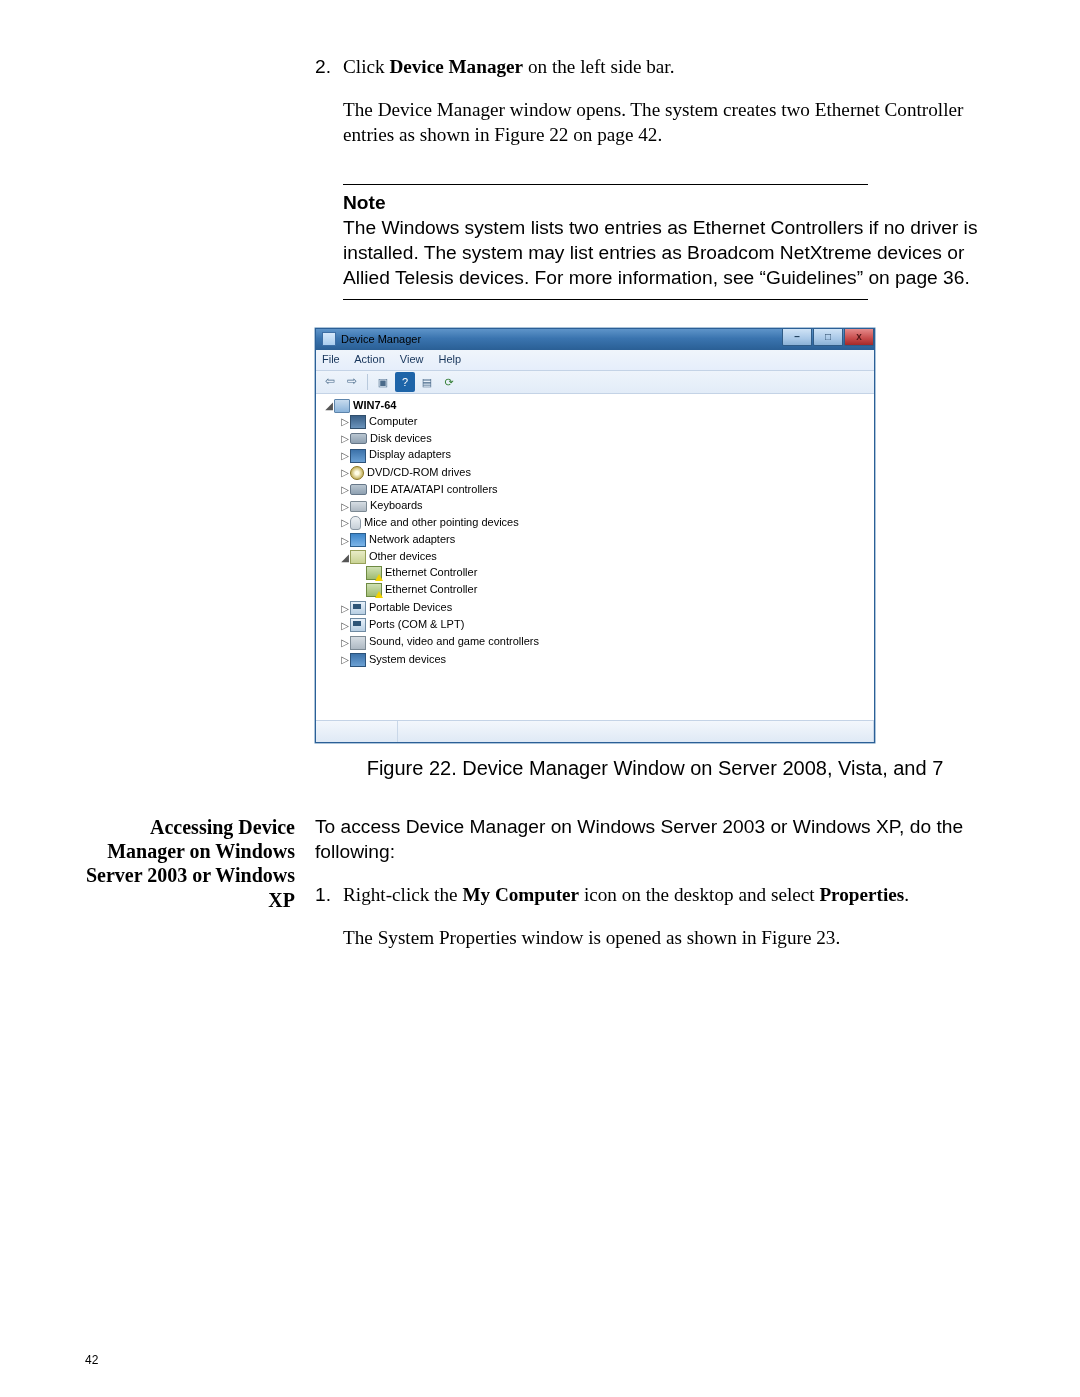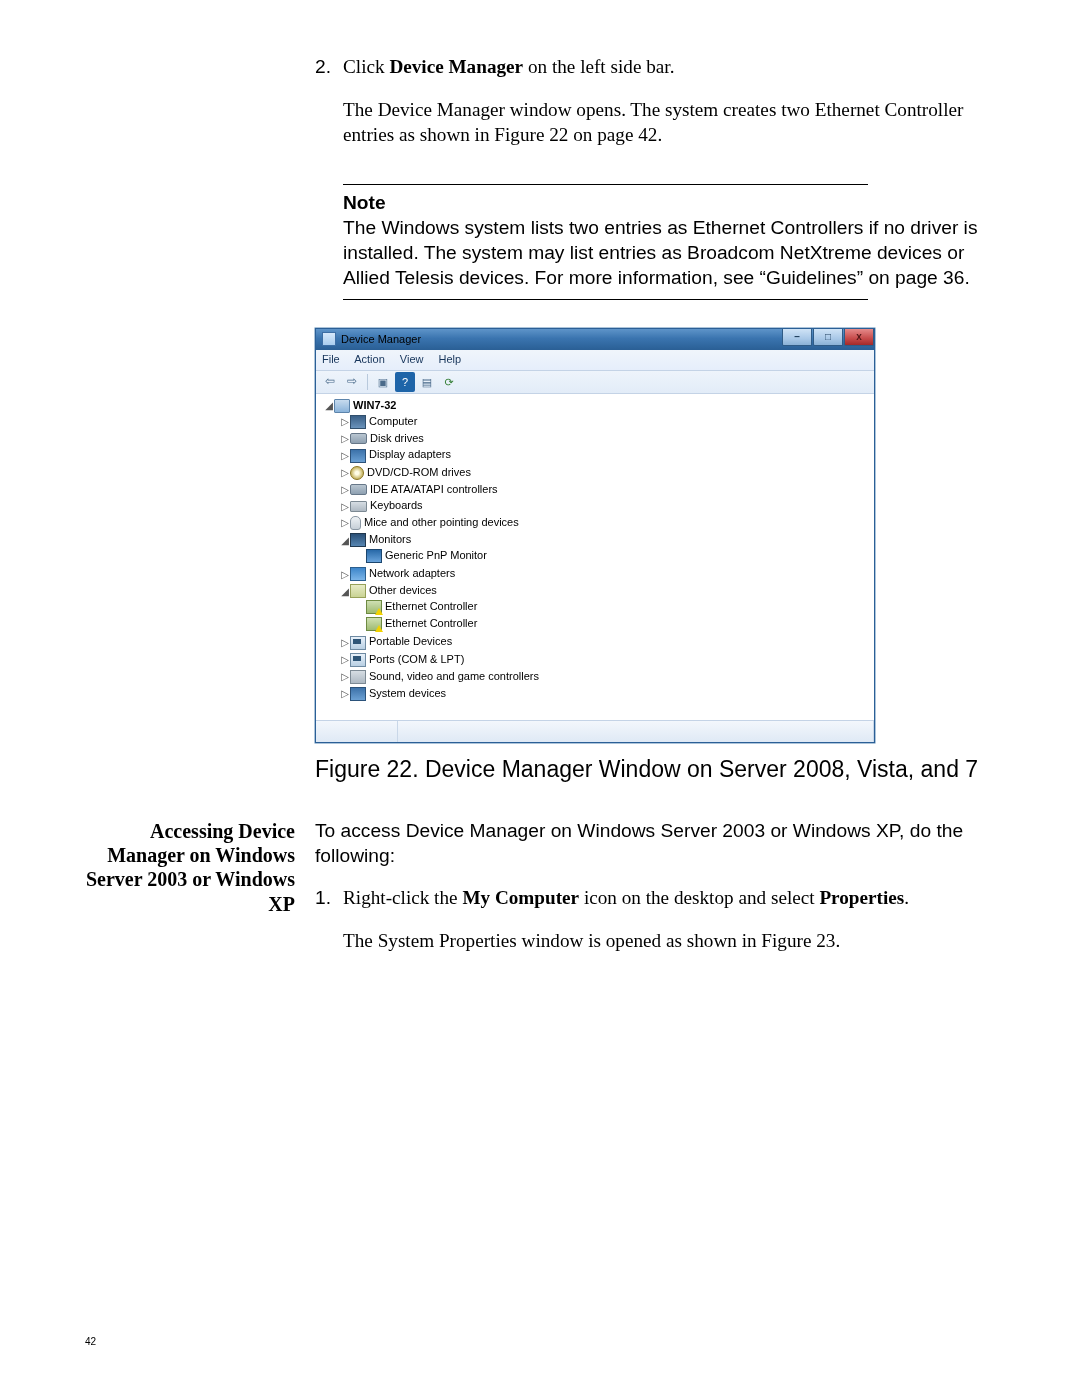--- a/index.html
+++ b/index.html
@@ -41,44 +41,45 @@
     margin-bottom: 6px;
     width: 525px;
   }
   .note-block {
     margin-left: 28px;
     margin-bottom: 0;
   }
   .note-title { font-weight: bold; }
   .note-body { margin: 0; }
   .figure-caption {
+    text-align: center;
     margin-top: 12px;
     margin-bottom: 34px;
-    font-size: 23px;
+    font-size: 20px;
   }
   .two-col {
     display: flex;
   }
   .side-heading {
     width: 210px;
     flex: 0 0 210px;
     padding-right: 20px;
     font-family: "Times New Roman", Times, serif;
     font-weight: bold;
     font-size: 20px;
     line-height: 1.22;
     text-align: right;
   }
   .rhs { flex: 1; }
   .rhs p { margin: 0 0 18px 0; }
   .page-num {
     position: absolute;
-    bottom: 50px;
+    bottom: 30px;
     left: 85px;
-    font-size: 10px;
+    font-size: 12px;
     text-align: center;
   }
   b { font-weight: bold; }
 
   
   .dm-window {
     margin-left: 0;
     width: 558px;
     margin-top: 28px;
     border: 1.6px solid #2b5f96;
@@ -267,34 +268,29 @@
         <div class="tb-btn tb-arrow">⇨</div>
         <div class="tb-sep"></div>
         <div class="tb-btn">▣</div>
         <div class="tb-btn" style="background:#1e64a8;color:#fff;border-radius:2px">?</div>
         <div class="tb-btn">▤</div>
         <div class="tb-btn" style="color:#2d7a2d">⟳</div>
       </div>
       <div class="dm-body">
         <div class="tree">
         <ul>
-          <li><span class="tw">◢</span><span class="ticon i-pc"></span><b>WIN7-32</b>
+          <li><span class="tw">◢</span><span class="ticon i-pc"></span><b>WIN7-64</b>
             <ul>
               <li><span class="tw">▷</span><span class="ticon i-monitor"></span><span>Computer</span></li>
-              <li><span class="tw">▷</span><span class="ticon i-disk"></span><span>Disk drives</span></li>
+              <li><span class="tw">▷</span><span class="ticon i-disk"></span><span>Disk devices</span></li>
               <li><span class="tw">▷</span><span class="ticon i-display"></span><span>Display adapters</span></li>
               <li><span class="tw">▷</span><span class="ticon i-dvd"></span><span>DVD/CD-ROM drives</span></li>
               <li><span class="tw">▷</span><span class="ticon i-ide"></span><span>IDE ATA/ATAPI controllers</span></li>
               <li><span class="tw">▷</span><span class="ticon i-kb"></span><span>Keyboards</span></li>
               <li><span class="tw">▷</span><span class="ticon i-mouse"></span><span>Mice and other pointing devices</span></li>
-              <li><span class="tw">◢</span><span class="ticon i-mon2"></span><span>Monitors</span>
-                <ul>
-                  <li><span class="tw">&nbsp;</span><span class="ticon i-genmon"></span><span>Generic PnP Monitor</span></li>
-                </ul>
-              </li>
               <li><span class="tw">▷</span><span class="ticon i-net"></span><span>Network adapters</span></li>
               <li><span class="tw">◢</span><span class="ticon i-other"></span><span>Other devices</span>
                 <ul>
                   <li><span class="tw">&nbsp;</span><span class="ticon i-warn"></span><span>Ethernet Controller</span></li>
                   <li><span class="tw">&nbsp;</span><span class="ticon i-warn"></span><span>Ethernet Controller</span></li>
                 </ul>
               </li>
               <li><span class="tw">▷</span><span class="ticon i-port"></span><span>Portable Devices</span></li>
               <li><span class="tw">▷</span><span class="ticon i-port"></span><span>Ports (COM &amp; LPT)</span></li>
               <li><span class="tw">▷</span><span class="ticon i-sound"></span><span>Sound, video and game controllers</span></li>

